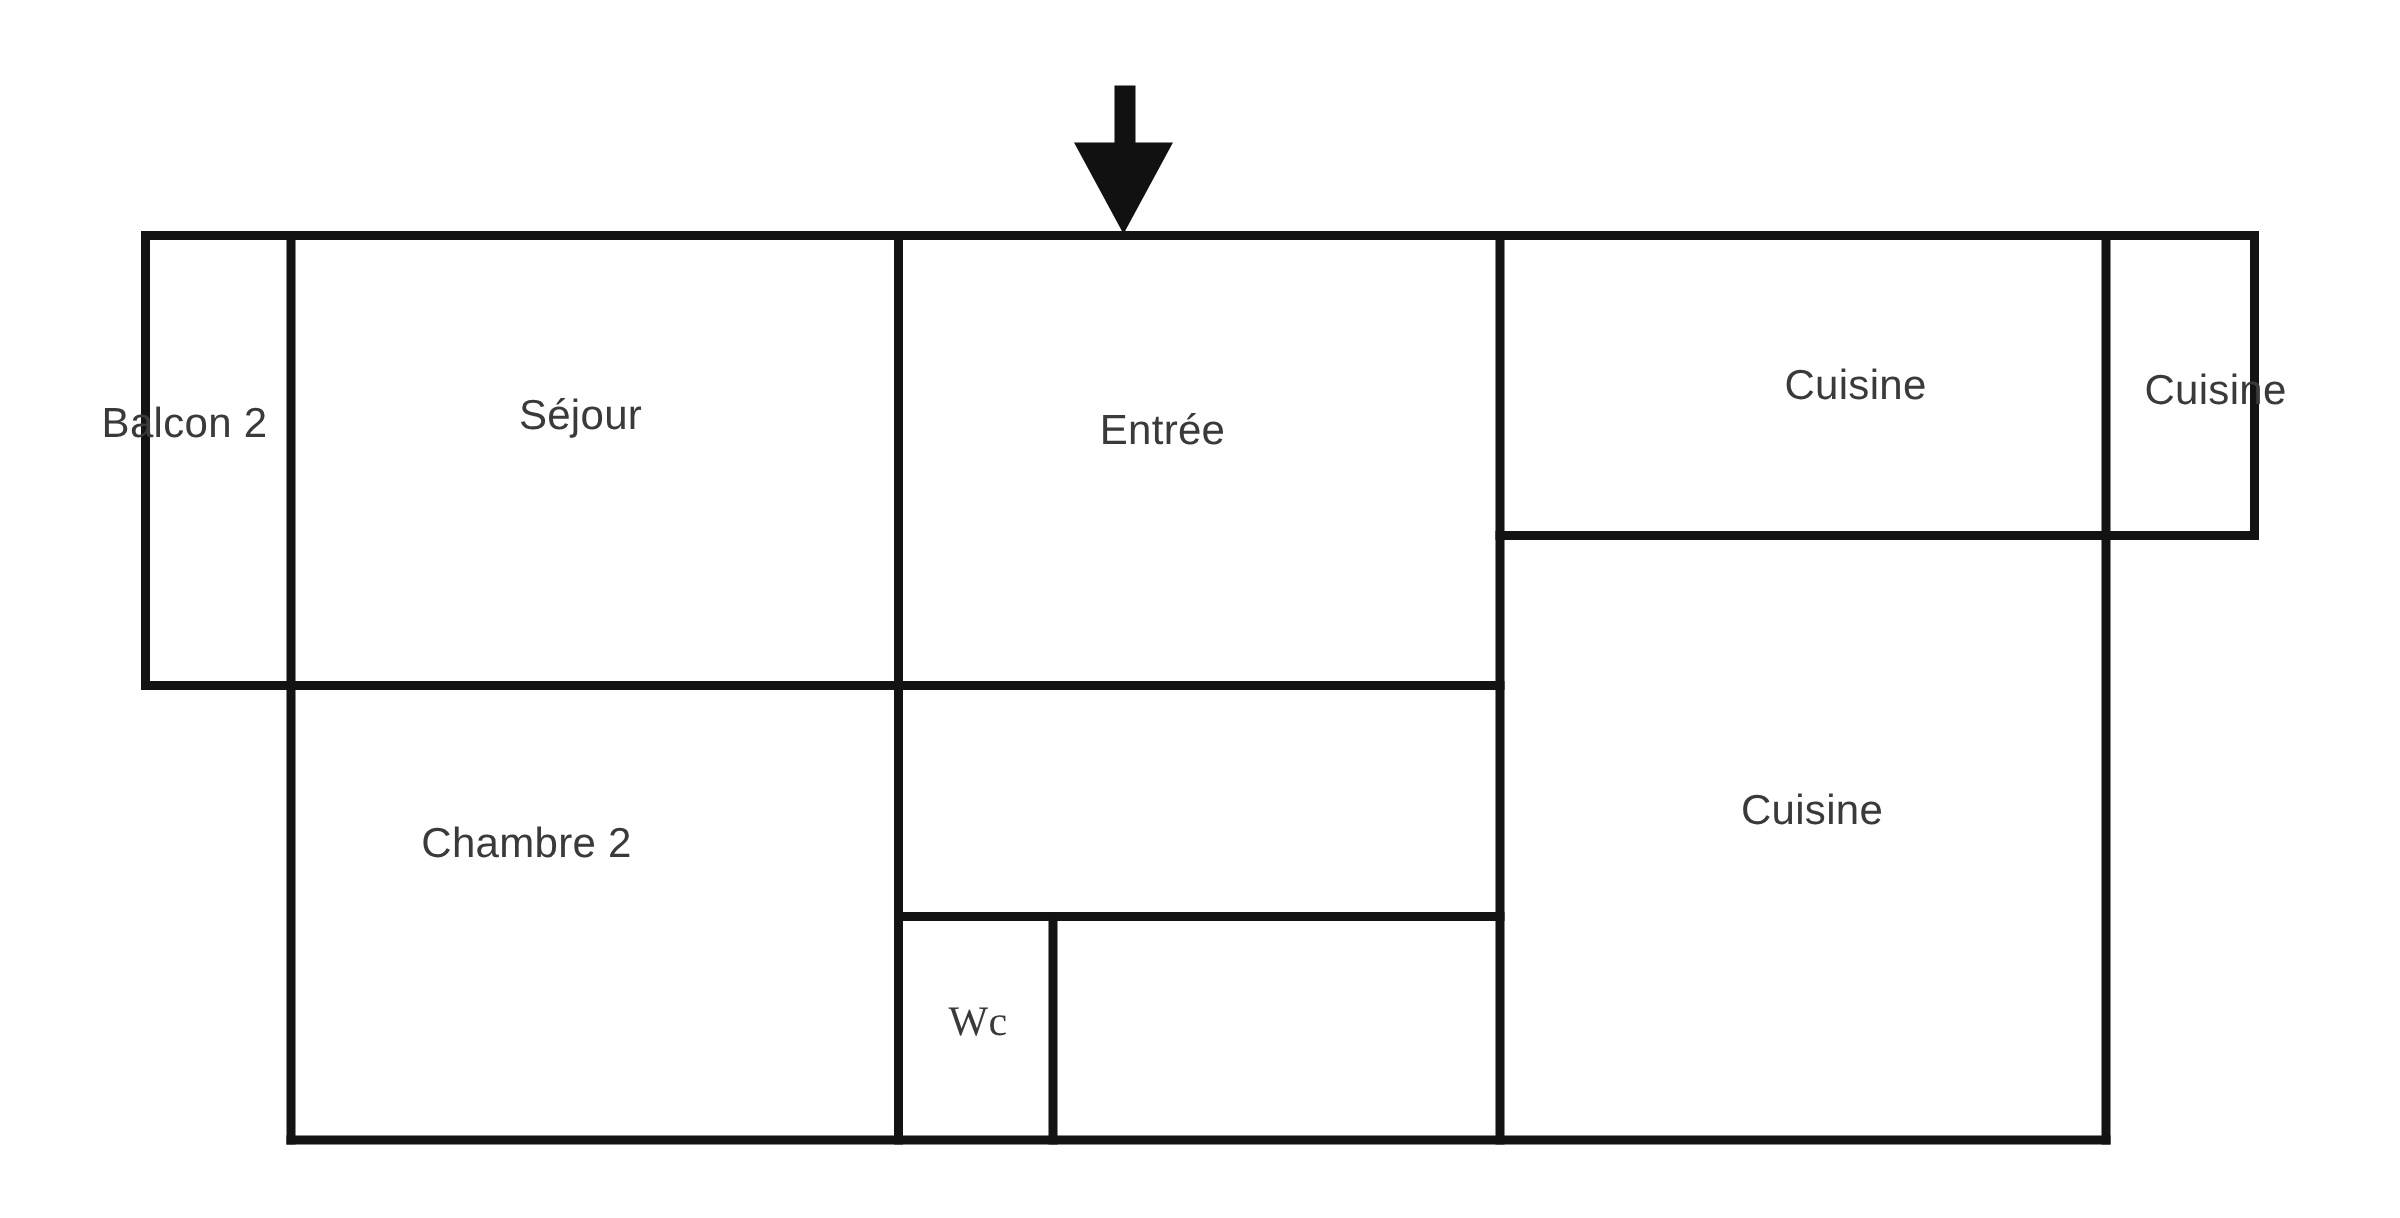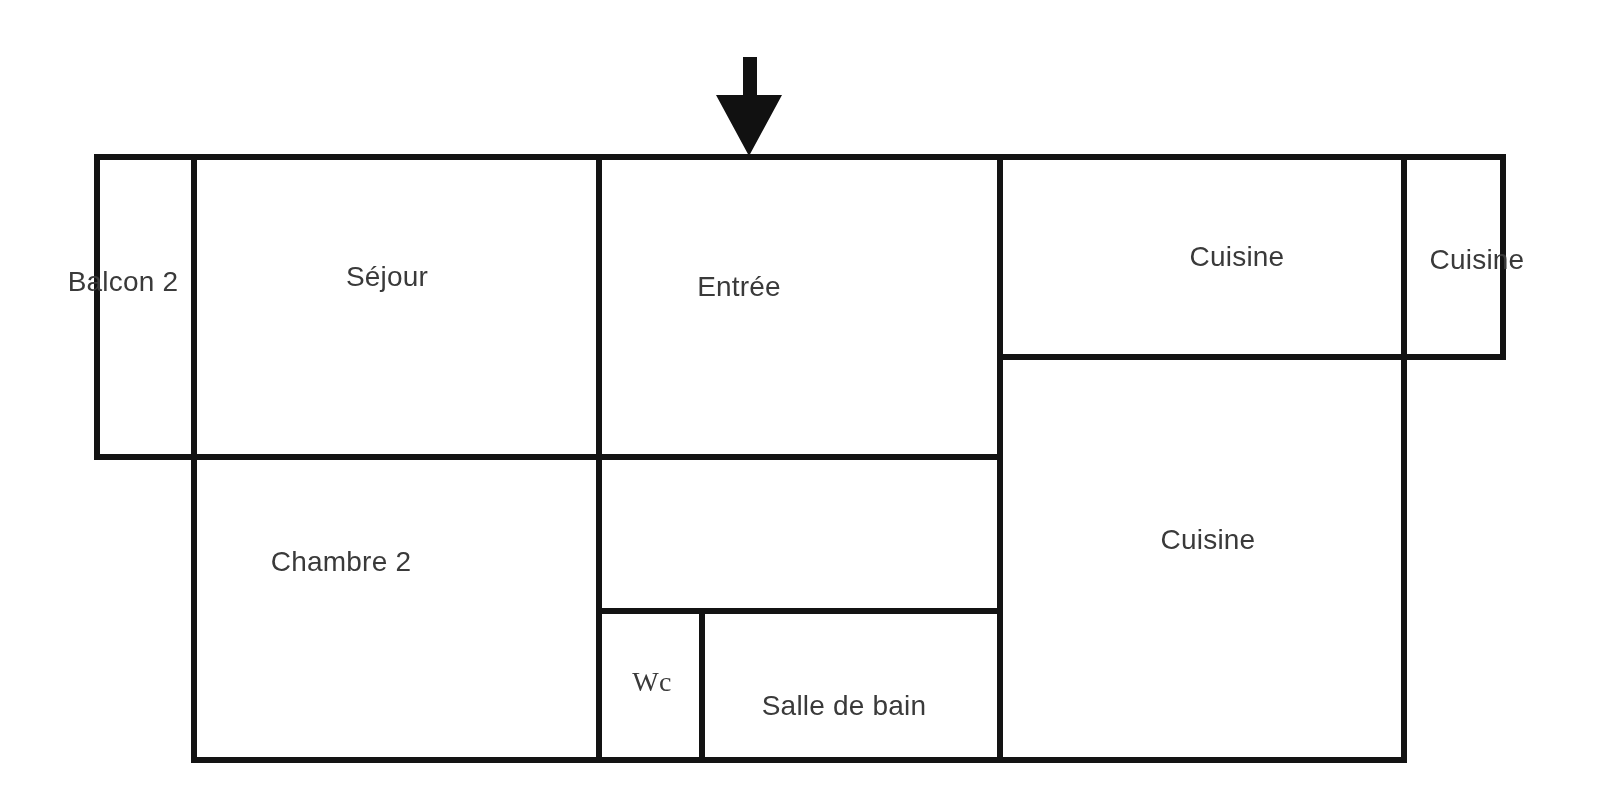--- a/index.html
+++ b/index.html
@@ -56,21 +56,20 @@
   <div class="wall v" style="left:94px; top:154px; height:306px;"></div>
   <div class="wall v" style="left:191px; top:154px; height:609px;"></div>
   <div class="wall v" style="left:596px; top:154px; height:609px;"></div>
   <div class="wall v" style="left:699px; top:609px; height:154px;"></div>
   <div class="wall v" style="left:997px; top:154px; height:609px;"></div>
   <div class="wall v" style="left:1401px; top:154px; height:609px;"></div>
   <div class="wall v" style="left:1500px; top:154px; height:206px;"></div>
 
   <span class="room-label" style="left:123px; top:282px;">Balcon 2</span>
   <span class="room-label" style="left:387px; top:277px;">Séjour</span>
-  <span class="room-label" style="left:739px; top:287px;">Entrée</span>
+  <span class="room-label" style="left:775px; top:287px;">Entrée</span>
   <span class="room-label" style="left:1197px; top:257px;margin-left:40px;">Cuisine</span>
   <span class="room-label" style="left:1477px; top:260px;">Cuisine</span>
-  <span class="room-label" style="left:341px; top:562px;">Chambre 2</span>
+  <span class="room-label" style="left:351px; top:562px;">Chambre 2</span>
   <span class="room-label" style="left:652px; top:682px;font-family:Liberation Serif, serif;">Wc</span>
-  <span class="room-label" style="left:844px; top:706px;">Salle de bain</span>
   <span class="room-label" style="left:1208px; top:540px;">Cuisine</span>
 
 </div>
 
 </body></html>

